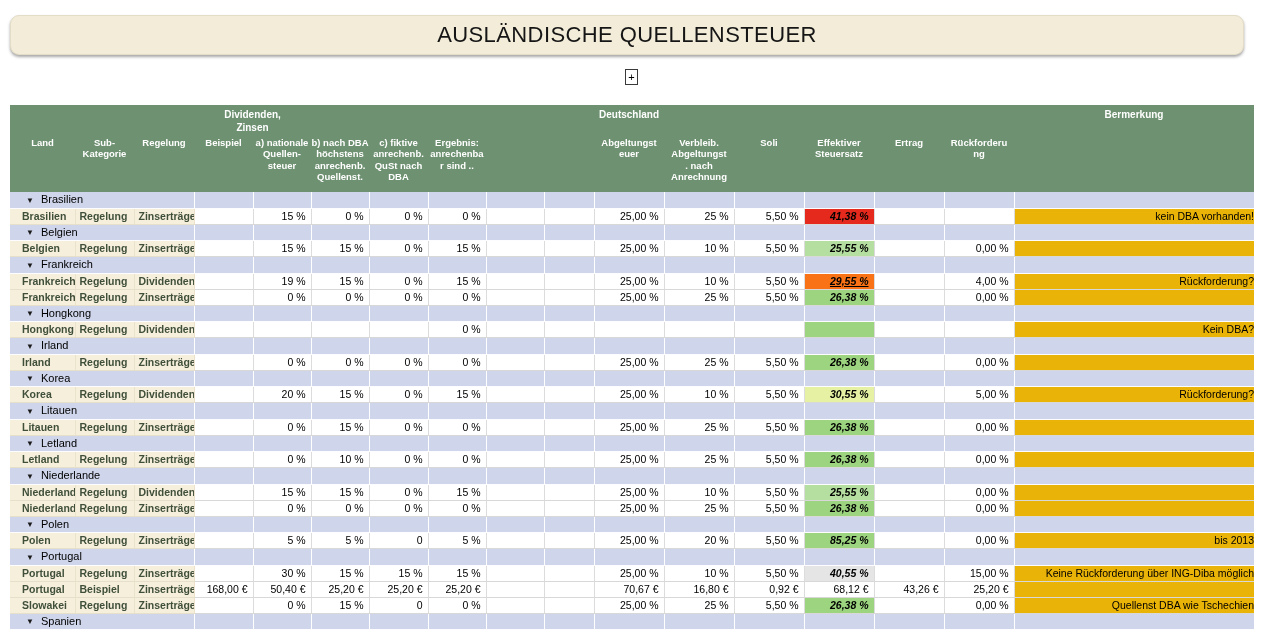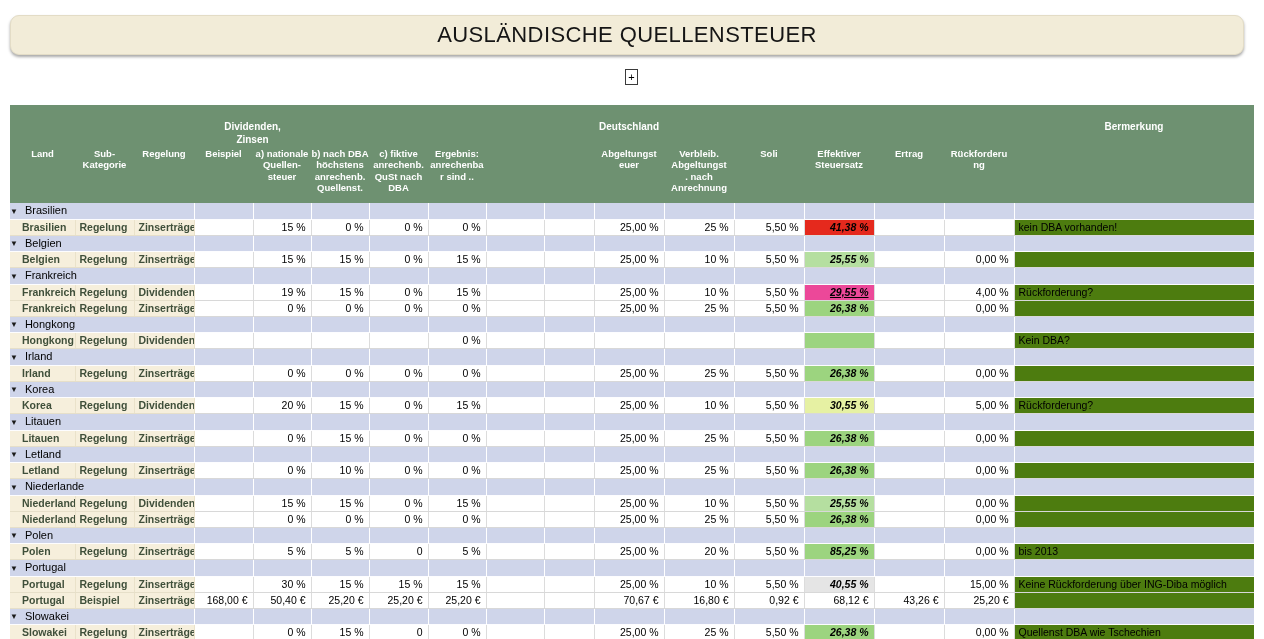--- a/index.html
+++ b/index.html
@@ -17,42 +17,42 @@
                  display:flex; align-items:center; justify-content:center;
                  font-size:11px; line-height:1; color:#000; }
 
   
   .sheet { position:absolute; left:10px; top:105px; width:1244px; height:534px; overflow:hidden; }
   table { border-collapse:collapse; table-layout:fixed; width:1244px; }
 
   
   thead th { background:#6e9171; color:#ffffff; font-weight:bold; text-align:center;
              vertical-align:top; white-space:pre-line; overflow:hidden; }
-  tr.h1 th { height:30px; font-size:10px; line-height:1.25; padding-top:16px; }
+  tr.h1 th { height:30px; font-size:10px; line-height:1.25; padding-top:4px; }
   tr.h2 th { height:57px; font-size:9.5px; line-height:1.2; padding-top:2px; }
 
   
   tbody td { height:16px; font-size:10.5px; line-height:15px; overflow:hidden;
              white-space:nowrap; }
   td.num    { background:#ffffff; text-align:right; padding-right:5px; color:#000;
               border-right:1px solid #dcdcdc; border-bottom:1px solid #d8d8d8; }
-  td.remark { background:#4d7c0f; text-align:left; padding-left:4px; color:#000;
+  td.remark { background:#eab308; text-align:right; padding-left:4px; color:#000;
               border-bottom:1px solid #d8d8d8; }
   td.cream  { background:#f6efdc; color:#3f4f3a; font-weight:bold; text-align:left;
               border-right:1px solid #eae2ca; border-bottom:1px solid #e6dfc9; }
   td.c-land { padding-left:12px; }
   td.c-sub, td.c-reg { padding-left:4px; }
   td.fx { font-weight:bold; font-style:italic; text-align:right; padding-right:5px;
           border-right:1px solid #dcdcdc; border-bottom:1px solid #d8d8d8; background:#fff; }
   td.fx-none { font-weight:normal; font-style:normal; }
 
   
   tr.group td { background:#cfd5ea; border-bottom:1px solid #fdfdff;
                 border-right:1px solid rgba(255,255,255,0.75); }
-  td.glabel { color:#000; font-size:11px; text-align:left; padding-left:0;
+  td.glabel { color:#000; font-size:11px; text-align:left; padding-left:16px;
               border-right:1px solid rgba(255,255,255,0.75); }
   .tri { display:inline-block; font-size:8px; margin-right:7px; color:#1a1a1a;
          vertical-align:0.5px; }
 </style>
 </head>
 <body>
 
 <div class="banner">
   <div class="banner-title">AUSLÄNDISCHE QUELLENSTEUER</div>
 </div>
@@ -223,21 +223,21 @@
           <td class="num"></td>
           <td class="num">19 %</td>
           <td class="num">15 %</td>
           <td class="num">0 %</td>
           <td class="num">15 %</td>
           <td class="num"></td>
           <td class="num"></td>
           <td class="num">25,00 %</td>
           <td class="num">10 %</td>
           <td class="num">5,50 %</td>
-          <td class="fx" style="background: #ec4899; text-decoration: underline;">29,55 %</td>
+          <td class="fx" style="background: #f97316; text-decoration: underline;">29,55 %</td>
           <td class="num"></td>
           <td class="num">4,00 %</td>
           <td class="remark">Rückforderung?</td>
         </tr>
         <tr>
           <td class="cream c-land">Frankreich</td>
           <td class="cream c-sub">Regelung</td>
           <td class="cream c-reg">Zinserträge</td>
           <td class="num"></td>
           <td class="num">0 %</td>
@@ -573,37 +573,20 @@
           <td class="num"></td>
           <td class="num"></td>
           <td class="num">70,67 €</td>
           <td class="num">16,80 €</td>
           <td class="num">0,92 €</td>
           <td class="fx fx-none">68,12 €</td>
           <td class="num">43,26 €</td>
           <td class="num">25,20 €</td>
           <td class="remark"></td>
         </tr>
-        <tr class="group">
-          <td colspan="3" class="glabel"><span class="tri">▼</span><span>Slowakei</span></td>
-          <td></td>
-          <td></td>
-          <td></td>
-          <td></td>
-          <td></td>
-          <td></td>
-          <td></td>
-          <td></td>
-          <td></td>
-          <td></td>
-          <td></td>
-          <td></td>
-          <td></td>
-          <td></td>
-        </tr>
         <tr>
           <td class="cream c-land">Slowakei</td>
           <td class="cream c-sub">Regelung</td>
           <td class="cream c-reg">Zinserträge</td>
           <td class="num"></td>
           <td class="num">0 %</td>
           <td class="num">15 %</td>
           <td class="num">0</td>
           <td class="num">0 %</td>
           <td class="num"></td>

